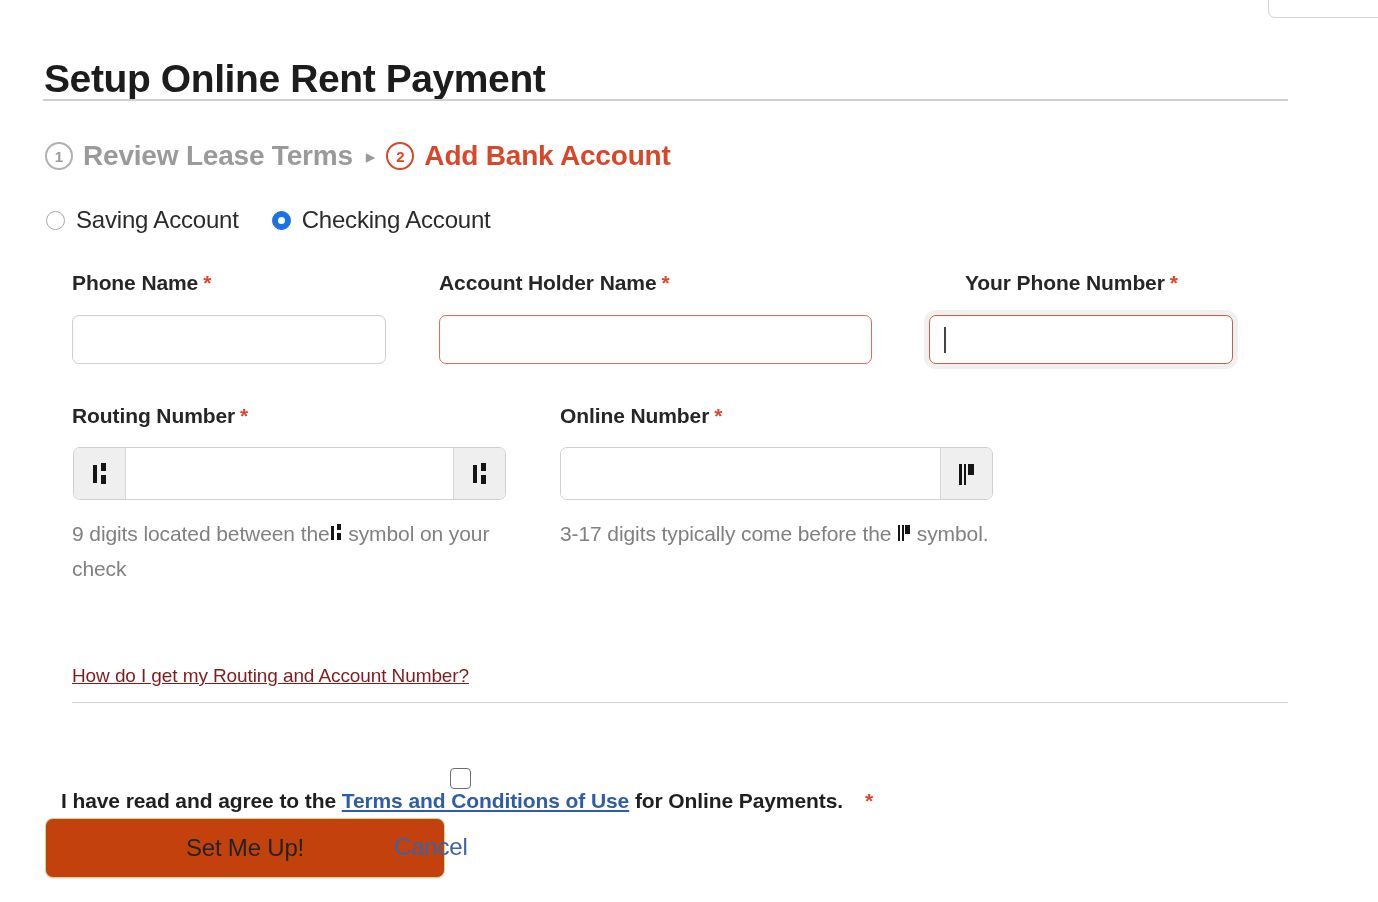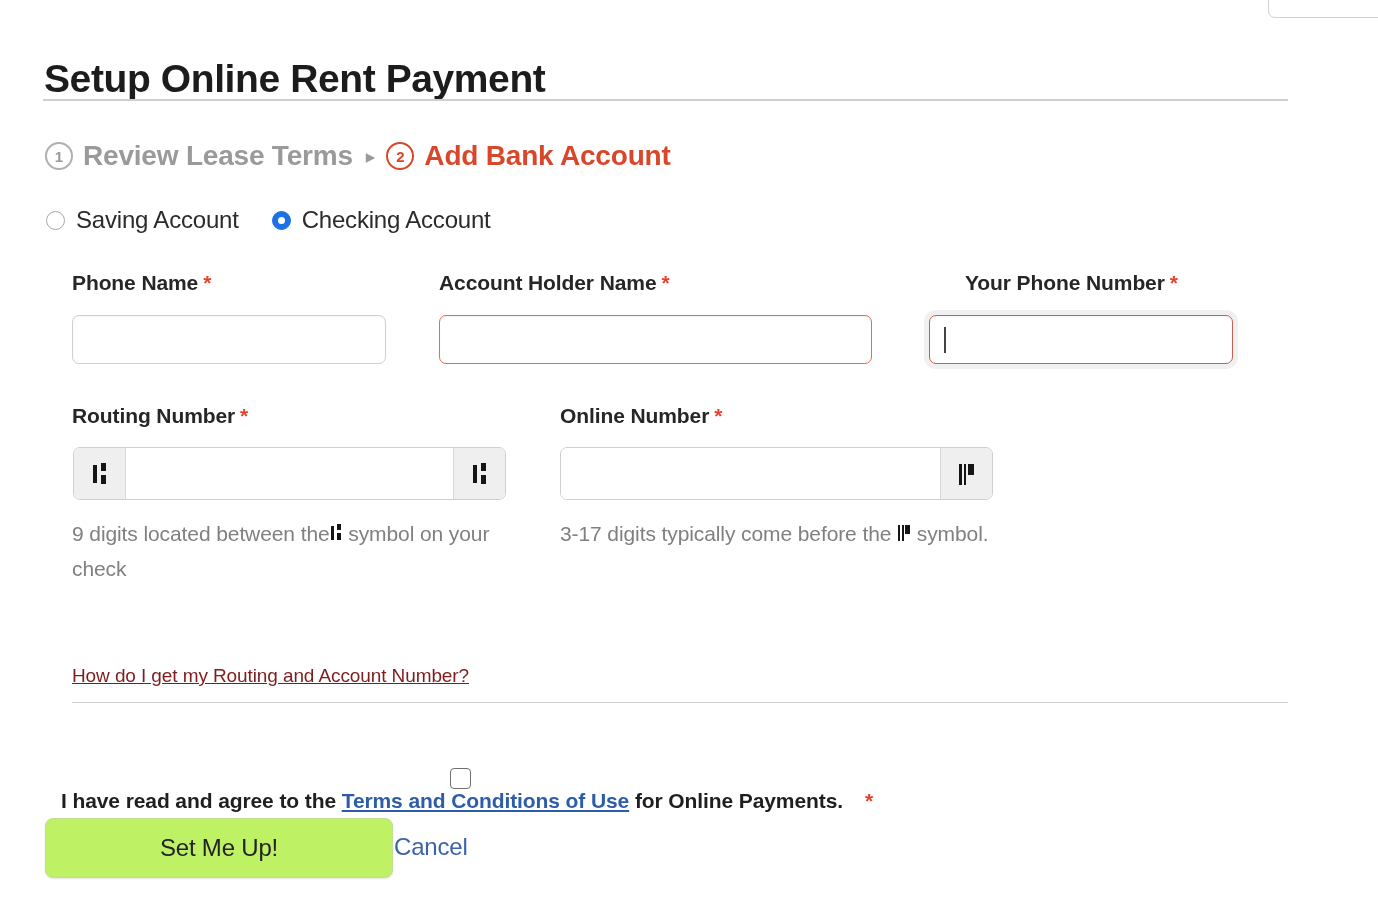--- a/index.html
+++ b/index.html
@@ -185,22 +185,22 @@
     margin-left: 14px; letter-spacing: -0.1px;
   }
   .agree-text .tc-link {
     color: #2d5ca8; text-decoration: underline; cursor: pointer;
   }
   .agree-star { color: #e8412a; font-weight: bold; margin-left: 22px; }
 
   
   .btn-primary {
     position: absolute; left: 45px; top: 818px;
-    width: 348px; height: 60px;
-    background: #bef264; border: 1px solid #c4dc93;
+    width: 400px; height: 60px;
+    background: #c2410c; border: 1px solid #c4dc93;
     border-radius: 8px;
     font-size: 24px; color: #232323;
     display: flex; align-items: center; justify-content: center;
     cursor: pointer; letter-spacing: -0.2px;
     box-shadow: 0 1px 2px rgba(0,0,0,0.10);
   }
   .btn-cancel {
     position: absolute; left: 394px; top: 833px;
     font-size: 24px; color: #3b63a8; cursor: pointer;
     letter-spacing: -0.2px;

